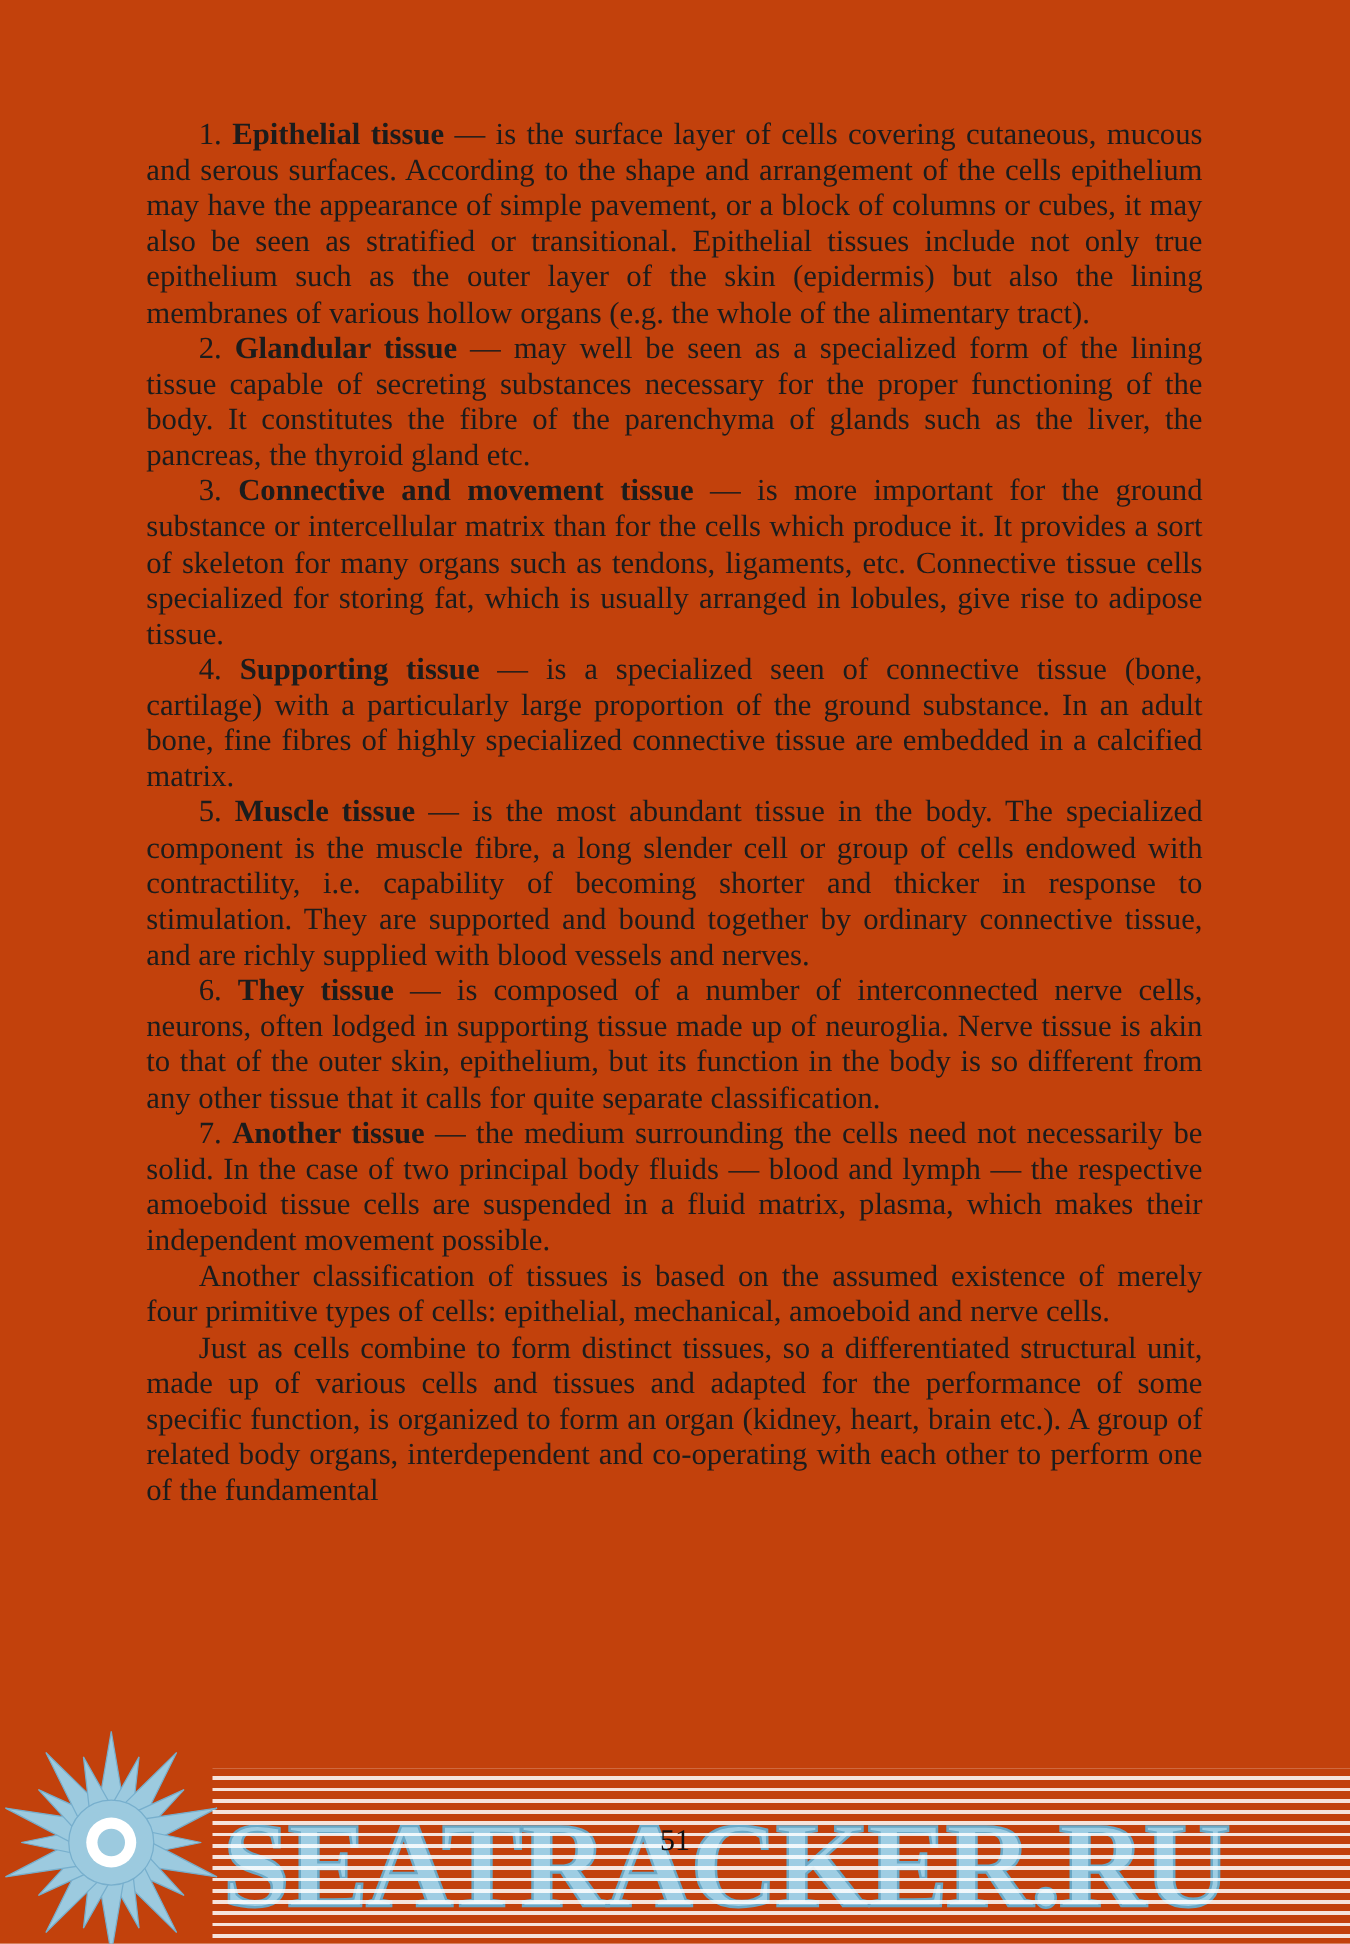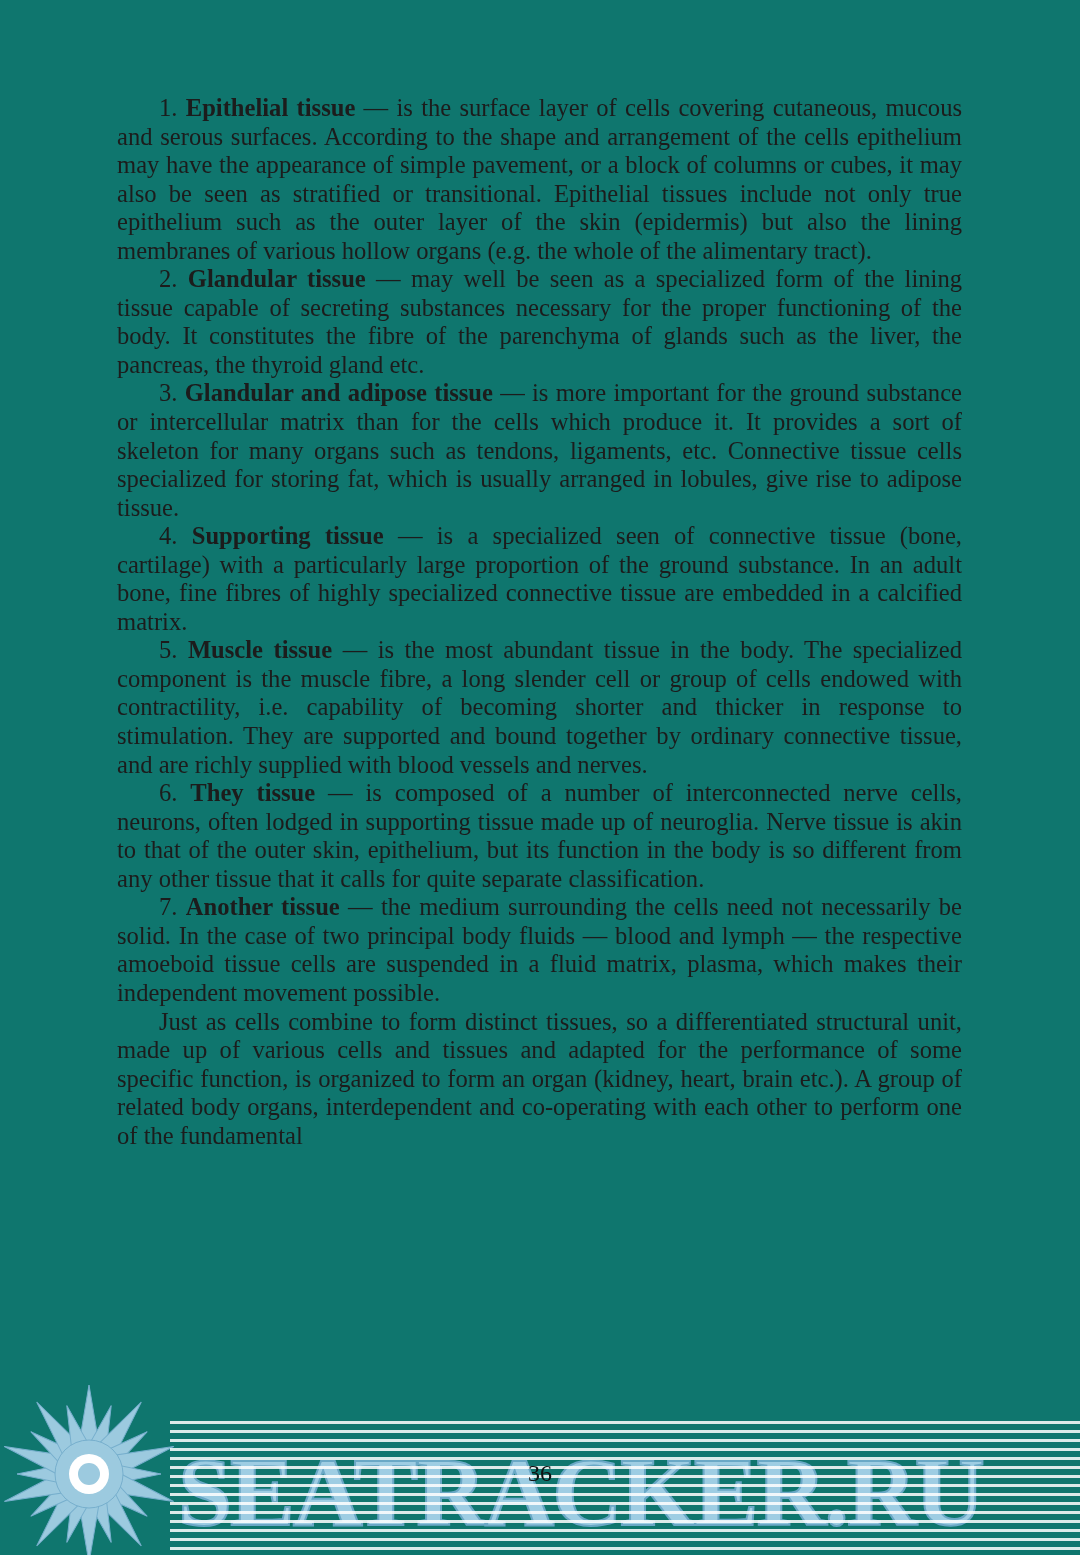--- a/index.html
+++ b/index.html
@@ -7,21 +7,21 @@
     width: 1080px;
     height: 1555px;
     background: #ffffff;
     position: relative;
     overflow: hidden;
     font-family: "Liberation Serif", serif;
   }
   .page {
     position: absolute;
     inset: 0;
-    background: #0f766e;
+    background: #c2410c;
   }
   .text-block {
     position: absolute;
     left: 117px;
     top: 94px;
     width: 845px;
     color: #1c1c1c;
     font-size: 24.6px;
     line-height: 28.55px;
     text-align: justify;
@@ -92,25 +92,26 @@
   }
 </style>
 </head>
 <body>
 
 <div class="page">
 
   <div class="text-block">
     <p class="para"><span>1. </span><b>Epithelial tissue</b><span> — is the surface layer of cells covering cutaneous, mucous and serous surfaces. According to the shape and arrangement of the cells epithelium may have the appearance of simple pavement, or a block of columns or cubes, it may also be seen as stratified or transitional. Epithelial tissues include not only true epithelium such as the outer layer of the skin (epidermis) but also the lining membranes of various hollow organs (e.g. the whole of the alimentary tract).</span></p>
     <p class="para"><span>2. </span><b>Glandular tissue</b><span> — may well be seen as a specialized form of the lining tissue capable of secreting substances necessary for the proper functioning of the body. It constitutes the fibre of the parenchyma of glands such as the liver, the pancreas, the thyroid gland etc.</span></p>
-    <p class="para"><span>3. </span><b>Glandular and adipose tissue</b><span> — is more important for the ground substance or intercellular matrix than for the cells which produce it. It provides a sort of skeleton for many organs such as tendons, ligaments, etc. Connective tissue cells specialized for storing fat, which is usually arranged in lobules, give rise to adipose tissue.</span></p>
+    <p class="para"><span>3. </span><b>Connective and movement tissue</b><span> — is more important for the ground substance or intercellular matrix than for the cells which produce it. It provides a sort of skeleton for many organs such as tendons, ligaments, etc. Connective tissue cells specialized for storing fat, which is usually arranged in lobules, give rise to adipose tissue.</span></p>
     <p class="para"><span>4. </span><b>Supporting tissue</b><span> — is a specialized seen of connective tissue (bone, cartilage) with a particularly large proportion of the ground substance. In an adult bone, fine fibres of highly specialized connective tissue are embedded in a calcified matrix.</span></p>
     <p class="para"><span>5. </span><b>Muscle tissue</b><span> — is the most abundant tissue in the body. The specialized component is the muscle fibre, a long slender cell or group of cells endowed with contractility, i.e. capability of becoming shorter and thicker in response to stimulation. They are supported and bound together by ordinary connective tissue, and are richly supplied with blood vessels and nerves.</span></p>
     <p class="para"><span>6. </span><b>They tissue</b><span> — is composed of a number of interconnected nerve cells, neurons, often lodged in supporting tissue made up of neuroglia. Nerve tissue is akin to that of the outer skin, epithelium, but its function in the body is so different from any other tissue that it calls for quite separate classification.</span></p>
     <p class="para"><span>7. </span><b>Another tissue</b><span> — the medium surrounding the cells need not necessarily be solid. In the case of two principal body fluids — blood and lymph — the respective amoeboid tissue cells are suspended in a fluid matrix, plasma, which makes their independent movement possible.</span></p>
+    <p class="para"><span>Another classification of tissues is based on the assumed existence of merely four primitive types of cells: epithelial, mechanical, amoeboid and nerve cells.</span></p>
     <p class="para"><span>Just as cells combine to form distinct tissues, so a differentiated structural unit, made up of various cells and tissues and adapted for the performance of some specific function, is organized to form an organ (kidney, heart, brain etc.). A group of related body organs, interdependent and co-operating with each other to perform one of the fundamental</span></p>
   </div>
 
   <div class="watermark-band">
     <svg class="sun" width="175" height="185" viewBox="0 0 175 185" aria-hidden="true">
       <g fill="#9ccadf" stroke="#77afcd" stroke-width="1">
         <polygon points="87,3 97,62 77,62" transform="rotate(0 87 92)"></polygon>
         <polygon points="87,20 96,64 78,64" transform="rotate(18 87 92)"></polygon>
         <polygon points="87,3 97,62 77,62" transform="rotate(36 87 92)"></polygon>
         <polygon points="87,20 96,64 78,64" transform="rotate(54 87 92)"></polygon>
@@ -132,15 +133,15 @@
         <polygon points="87,20 96,64 78,64" transform="rotate(342 87 92)"></polygon>
       </g>
       <circle cx="87" cy="92" r="34" fill="#9ccadf" stroke="#77afcd" stroke-width="1"></circle>
       <circle cx="87" cy="92" r="20" fill="#ffffff"></circle>
       <circle cx="87" cy="92" r="11" fill="#9ccadf"></circle>
     </svg>
     <div class="watermark-text">SEATRACKER.RU</div>
     <div class="watermark-stripes"></div>
   </div>
 
-  <div class="page-number">36</div>
+  <div class="page-number">51</div>
 
 </div>
 
 </body></html>

